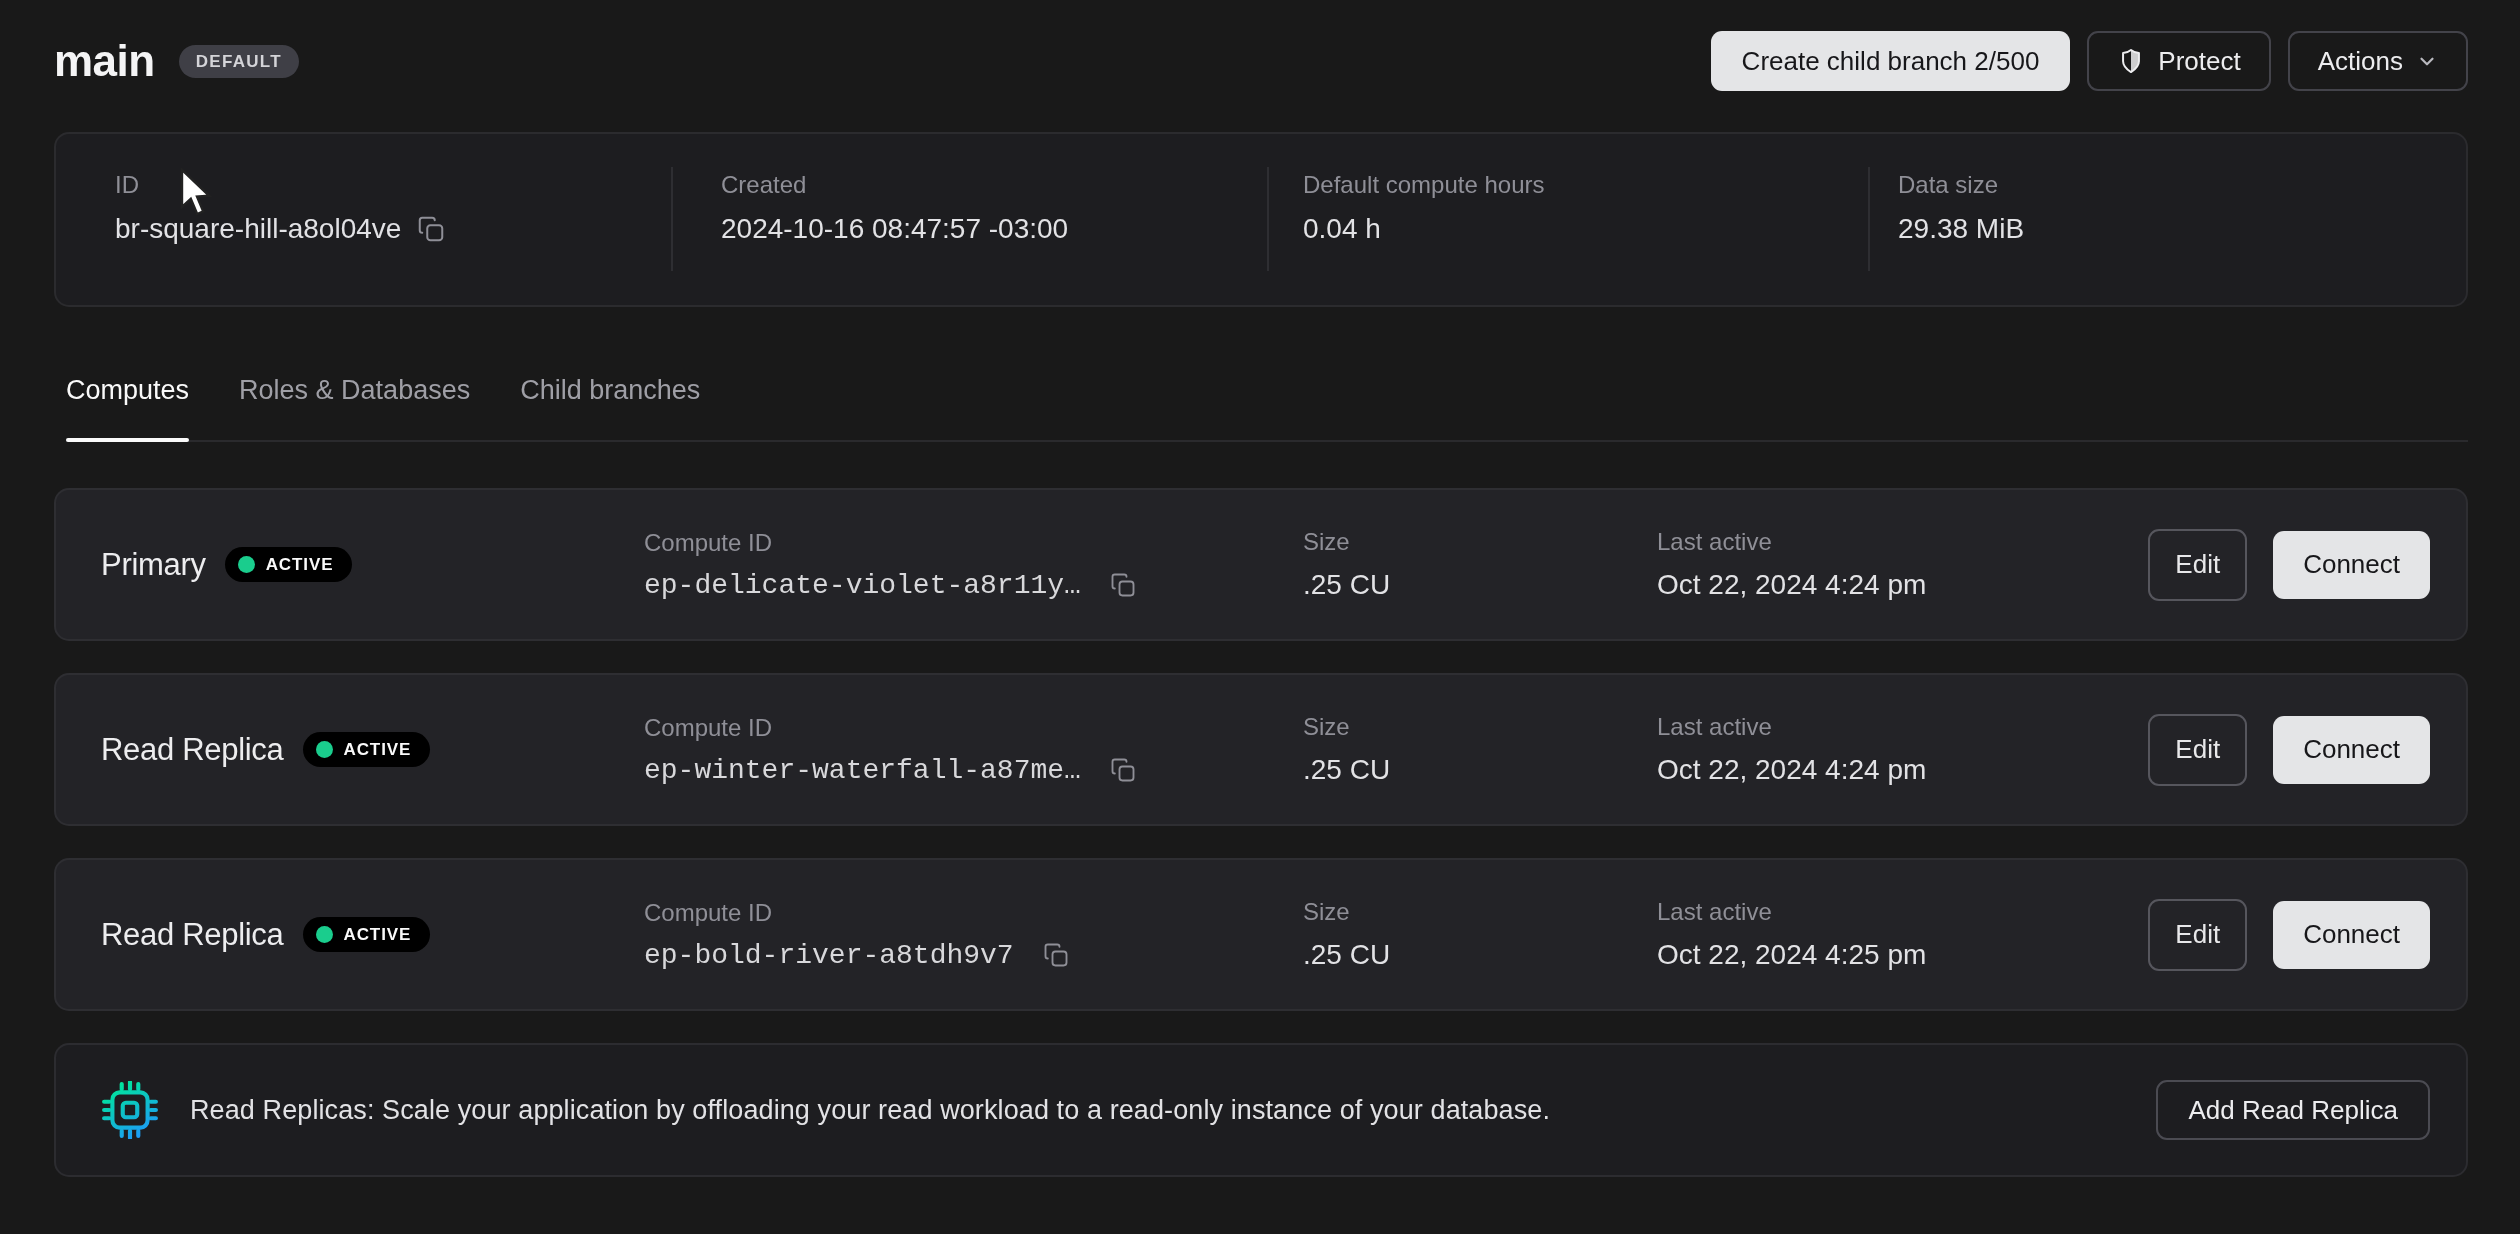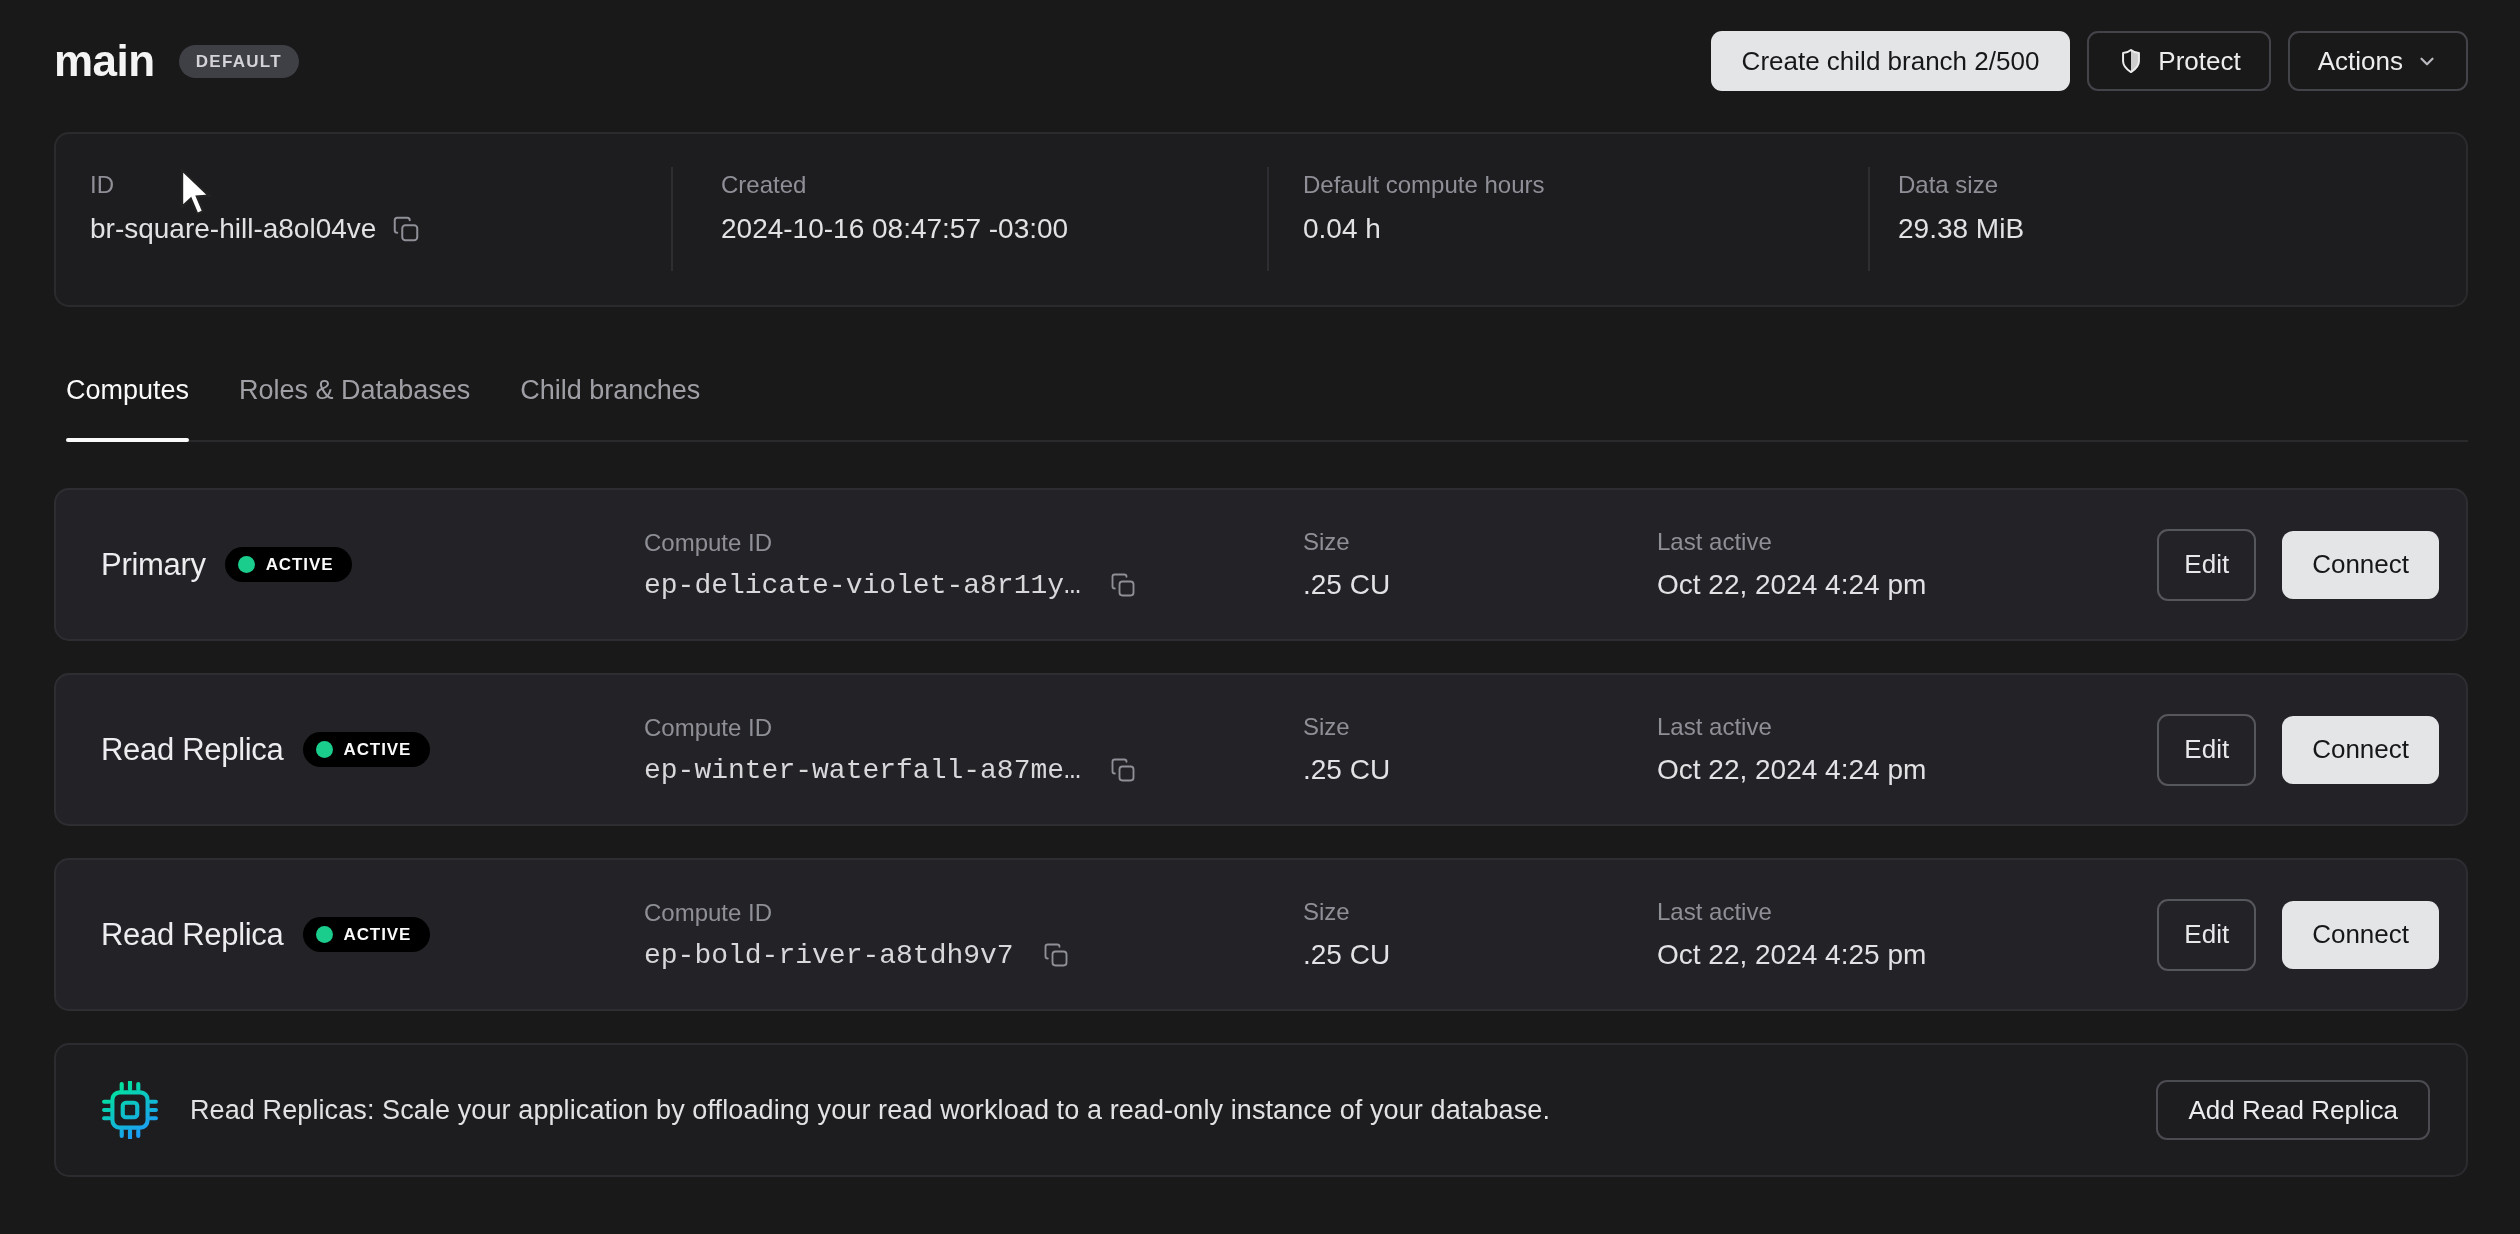--- a/index.html
+++ b/index.html
@@ -43,21 +43,21 @@
   .tab { font-size: 27px; color: #9f9fa6; padding-bottom: 34px; position: relative; cursor: pointer; }
   .tab.active { color: #fafafa; font-weight: 500; }
   .tab.active::after {
     content: ""; position: absolute; left: 0; right: 0; bottom: -2px; height: 4px;
     background: #fafafa; border-radius: 3px;
   }
 
   
   .compute-card {
     margin-top: 32px; height: 153px; background: #232327; border: 2px solid #2e2e32;
-    border-radius: 15px; display: flex; align-items: center; padding: 0 27px 0 45px;
+    border-radius: 15px; display: flex; align-items: center; padding: 0 36px 0 45px;
   }
   .compute-card.first { margin-top: 46px; }
   .col-name { width: 543px; display: flex; align-items: center; gap: 19px; }
   .row-name { font-size: 31px; font-weight: 500; color: #ededef; letter-spacing: -0.3px; }
   .badge-active {
     display: inline-flex; align-items: center; gap: 11px;
     background: #000000; border-radius: 999px; padding: 9px 19px 9px 13px;
   }
   .badge-active .dot { width: 17px; height: 17px; border-radius: 50%; background: #1acd8d; }
   .badge-active .txt { font-size: 17px; font-weight: 700; color: #fafafa; letter-spacing: 0.9px; line-height: 1; }
@@ -119,21 +119,21 @@
         <span style="display:inline-flex;">
           <svg width="22" height="22" viewBox="0 0 24 24" fill="none" stroke="#b9b9bf" stroke-width="2.4" stroke-linecap="round" stroke-linejoin="round">
             <path d="M6 9.5l6 6 6-6"></path>
           </svg>
         </span>
       </button>
     </div>
   </div>
 
   <section class="info-card">
-    <div class="info-field" style="left:34px;">
+    <div class="info-field" style="left:59px;">
       <div class="label">ID</div>
       <div class="value">
         <span>br-square-hill-a8ol04ve</span>
         <span class="copy-btn">
           <svg width="30" height="30" viewBox="0 0 24 24" fill="none" stroke="#8f8f97" stroke-width="1.6" stroke-linecap="round" stroke-linejoin="round">
             <rect x="9" y="9" width="12" height="12" rx="2.5"></rect>
             <path d="M5 15c-1.1 0-2-.9-2-2V5c0-1.1.9-2 2-2h8c1.1 0 2 .9 2 2"></path>
           </svg>
         </span>
       </div>

